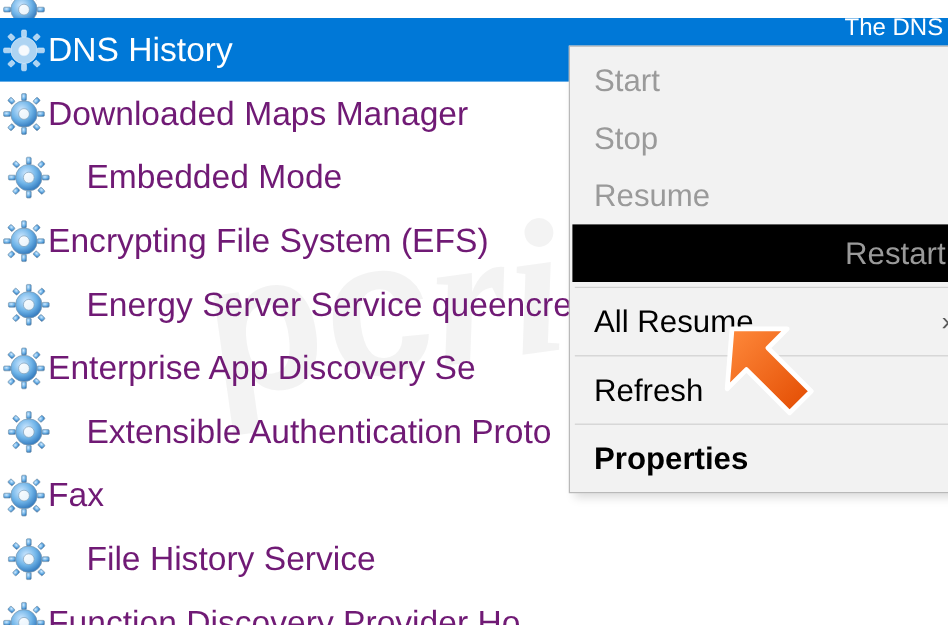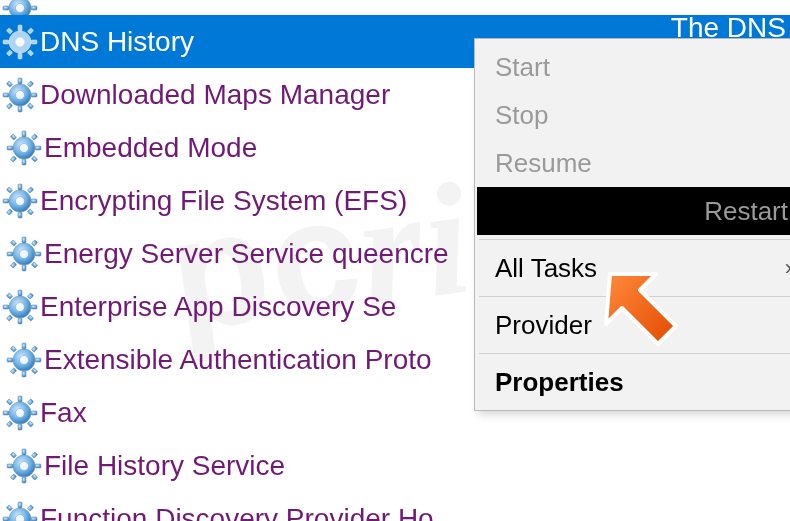--- a/index.html
+++ b/index.html
@@ -5,21 +5,21 @@
   * { margin: 0; padding: 0; box-sizing: border-box; }
   html, body { width: 790px; height: 521px; overflow: hidden; font-family: "Segoe UI", Arial, sans-serif; background: #fff; }
   .root { width: 790px; height: 521px; position: relative; background: #fff; }
 
   .service-list { position: absolute; left: 0; top: 0; width: 790px; }
   .service-row { display: flex; align-items: center; height: 53px; border-bottom: 0 solid transparent; padding-left: 0; }
   .service-row .icon-wrap { width: 40px; display: flex; align-items: center; justify-content: center; }
   .service-row .label { font-size: 28px; color: #701a75; white-space: nowrap; overflow: hidden; }
   .service-row.selected { background: #0078d7; }
   .service-row.selected .label { color: #fff; }
-  .service-row.nudge { padding-left: 4px; }
+  .service-row.nudge { padding-left: 4px; gap: 28px; }
   .service-row.partial-top { height: 15px; overflow: hidden; }
 
   .gear-svg { width: 36px; height: 36px; }
 
   .context-menu {
     position: absolute;
     left: 474px;
     top: 38px;
     width: 335px;
     background: #f2f2f2;
@@ -58,21 +58,21 @@
   .watermark .pc { font-style: normal; font-family: Arial, sans-serif; }
   .watermark .risk { font-style: italic; }
   .watermark .dotcom { font-size: 42px; display: block; text-align: right; margin-top: -20px; }
 
   .cursor-arrow {
     position: absolute;
     left: 596px; top: 266px;
     pointer-events: none;
   }
 
-  .desc-fragment { position: absolute; right: 4px; top: 12px; font-size: 28px; color: #fff; white-space: nowrap; }
+  .desc-fragment { position: absolute; right: 4px; top: 12px; font-size: 20px; color: #fff; white-space: nowrap; }
 </style>
 </head>
 <body>
 <div class="root">
 
 <div class="watermark">
   <span class="pc">pc</span><span class="risk">risk</span>
   <span class="dotcom">.com</span>
 </div>
 
@@ -372,26 +372,26 @@
         <span>Stop</span>
       </div>
   <div class="menu-item">
         <span>Resume</span>
       </div>
   <div class="menu-item selected">
         <span>Restart</span>
       </div>
   <div class="menu-sep"></div>
   <div class="menu-item enabled">
-    <span>All Tasks</span>
+    <span>All Resume</span>
     <span class="submenu-arrow">›</span>
   </div>
   <div class="menu-sep"></div>
   <div class="menu-item enabled">
-        <span>Provider</span>
+        <span>Refresh</span>
       </div>
   <div class="menu-sep"></div>
   <div class="menu-item bold">
         <span>Properties</span>
       </div>
 </div>
 
 <svg class="cursor-arrow" width="90" height="90" viewBox="0 0 90 90">
   <defs>
     <linearGradient id="ar" x1="0" y1="0" x2="1" y2="1">

